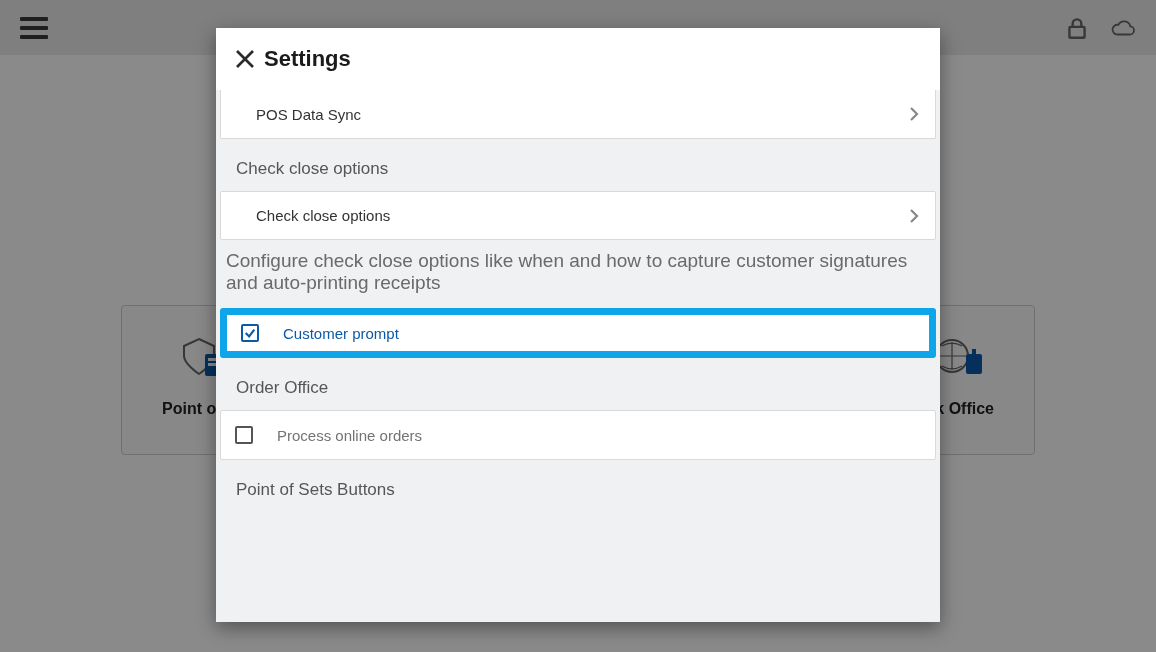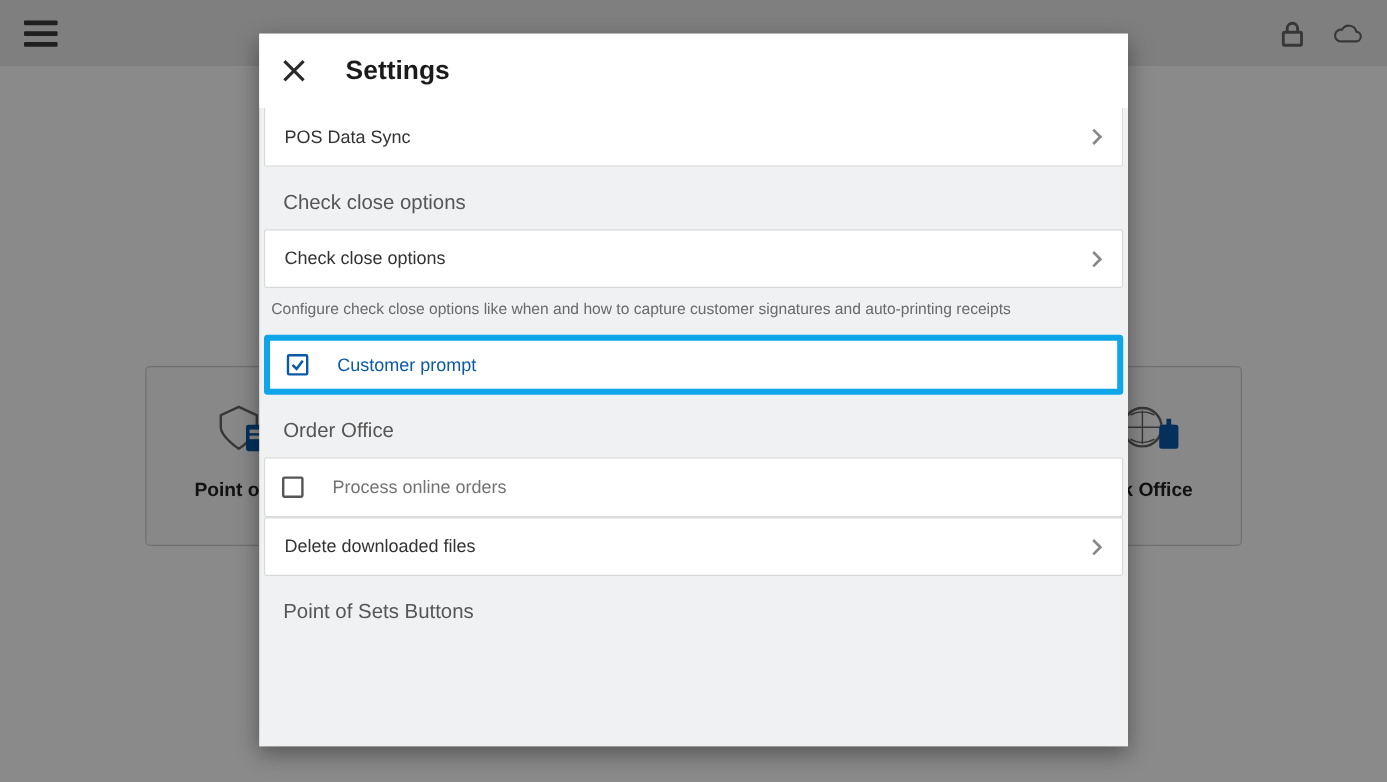--- a/index.html
+++ b/index.html
@@ -34,52 +34,52 @@
       position: absolute; inset: 0; background: rgba(0,0,0,0.46); z-index: 10;
     }
 
     
     .modal {
       position: absolute; z-index: 20; left: 216px; top: 28px; width: 724px; height: 594px;
       background: #f0f1f3; box-shadow: 0 6px 18px rgba(0,0,0,0.4);
       display: flex; flex-direction: column; overflow: hidden;
     }
     .modal-header {
-      height: 62px; background: #ffffff; display: flex; align-items: center; padding: 0 18px; gap: 32px;
+      height: 62px; background: #ffffff; display: flex; align-items: center; padding: 0 18px; gap: 8px;
       position: relative; z-index: 2;
     }
     .close-x { width: 22px; height: 22px; cursor: pointer; }
     .modal-title { font-size: 22px; font-weight: 600; color: #1b1b1b; }
 
     .modal-body {
       flex: 1; padding: 0 0 0 0; overflow-y: hidden;
     }
 
     .list-row {
       margin: 0 4px 0 4px; background: #ffffff; border: 1px solid #d9d9d9; border-radius: 2px;
       height: 49px; display: flex; align-items: center; padding: 0 16px; justify-content: space-between;
       cursor: pointer;
     }
-    .list-row-label { font-size: 15px; color: #333; }
+    .list-row-label { font-size: 15px; color: #333; margin-left: 19px; }
     .chevron-right { width: 10px; height: 16px; color: #777; }
 
     .row-block { padding: 0 0; margin-bottom: 0; }
     .row-first .list-row { border-top: none; margin-top: 0; }
     .row-first .list-row { border-top-left-radius: 0; border-top-right-radius: 0; }
 
     .section-label { font-size: 17px; color: #565656; padding: 20px 20px 12px 20px; }
-    .section-desc  { font-size: 13px; color: #6a6a6a; padding: 10px 22px 0 10px; }
+    .section-desc  { font-size: 19px; color: #6a6a6a; padding: 10px 22px 0 10px; }
 
     .checkbox-row {
       margin: 14px 4px 0 4px; background: #ffffff; border: 1px solid #d9d9d9; border-radius: 2px;
       height: 50px; display: flex; align-items: center; padding: 0 14px; gap: 24px;
       cursor: pointer;
     }
     .checkbox-row.selected {
-      border: 5px solid #0ea5e9; border-radius: 3px;
+      border: 7px solid #0ea5e9; border-radius: 3px;
     }
     .checkbox-row.selected .cb-label { color: #0b5aa8; }
     .checkbox-row .cb-label { font-size: 15px; color: #737373; }
     .cb-box { width: 18px; height: 18px; border: 2px solid #555; border-radius: 2px; position: relative; flex: none; }
     .checkbox-row.selected .cb-box { border-color: #0b5aa8; }
     .cb-check { position: absolute; inset: 1px; display: none; }
     .checkbox-row.selected .cb-check { display: block; }
 
     
     .row-first { margin-top: 0; }
@@ -182,26 +182,20 @@
       <div class="section-label">Order Office</div>
       <div class="checkbox-row" style="margin-top:0">
         <span class="cb-box">
           
         </span>
         <span class="cb-label">Process online orders</span>
       </div>
     </div>
 
     <div class="section">
-      <div class="list-row">
-        <span class="list-row-label">Delete downloaded files</span>
-        <svg class="chevron-right" viewBox="0 0 10 16" fill="none" stroke="#888" stroke-width="2.2">
-          <path d="M2 2 L8 8 L2 14"></path>
-        </svg>
-      </div>
     </div>
 
     <div class="section partial-label">
       <div class="section-label" style="padding-bottom:0">Point of Sets Buttons</div>
     </div>
 
   </div>
 </div>
 
 </body></html>

